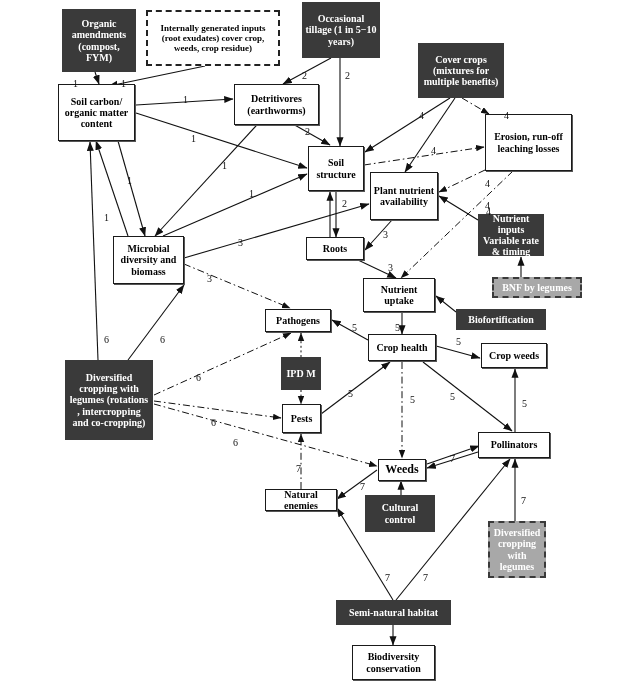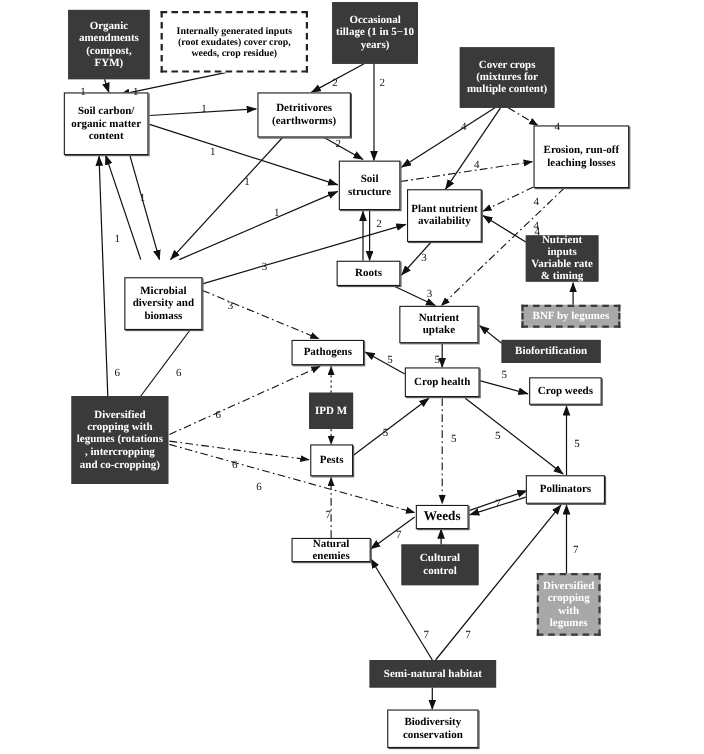--- a/index.html
+++ b/index.html
@@ -87,50 +87,50 @@
       <div class="node dark" style="left: 62px; top: 9px; width: 74px; height: 63px; font-size: 10px; justify-content: flex-end;">
         <span>Organic amendments (compost, FYM)</span>
       </div>
       <div class="node dashed" style="left: 146px; top: 10px; width: 134px; height: 56px; font-size: 9px;">
         <span>Internally generated inputs (root exudates) cover crop, weeds, crop residue)</span>
       </div>
       <div class="node dark" style="left: 302px; top: 2px; width: 78px; height: 56px; font-size: 10px;">
         <span>Occasional tillage (1 in 5−10 years)</span>
       </div>
       <div class="node dark" style="left: 418px; top: 43px; width: 86px; height: 55px; font-size: 10px;">
-        <span>Cover crops (mixtures for multiple content)</span>
+        <span>Cover crops (mixtures for multiple benefits)</span>
       </div>
       <div class="node plain" style="left: 58px; top: 84px; width: 77px; height: 57px; font-size: 10px;">
         <span>Soil carbon/ organic matter content</span>
       </div>
       <div class="node plain" style="left: 234px; top: 84px; width: 85px; height: 41px; font-size: 10px;">
         <span>Detritivores (earthworms)</span>
       </div>
       <div class="node plain" style="left: 485px; top: 114px; width: 87px; height: 57px; font-size: 10px;">
         <span>Erosion, run-off leaching losses</span>
       </div>
       <div class="node plain" style="left: 308px; top: 146px; width: 56px; height: 45px; font-size: 10px;">
         <span>Soil structure</span>
       </div>
       <div class="node plain" style="left: 370px; top: 172px; width: 68px; height: 48px; font-size: 10px;">
         <span>Plant nutrient availability</span>
       </div>
-      <div class="node plain" style="left: 113px; top: 252px; width: 71px; height: 48px; font-size: 10px;">
+      <div class="node plain" style="left: 113px; top: 236px; width: 71px; height: 48px; font-size: 10px;">
         <span>Microbial diversity and biomass</span>
       </div>
       <div class="node plain" style="left: 306px; top: 237px; width: 58px; height: 23px; font-size: 10px;">
         <span>Roots</span>
       </div>
       <div class="node dark" style="left: 478px; top: 214px; width: 66px; height: 42px; font-size: 10px;">
         <span>Nutrient inputs Variable rate &amp; timing</span>
       </div>
       <div class="node plain" style="left: 363px; top: 278px; width: 72px; height: 34px; font-size: 10px;">
         <span>Nutrient uptake</span>
       </div>
-      <div class="node greydashed" style="left: 474px; top: 277px; width: 90px; height: 21px; font-size: 10px;">
+      <div class="node greydashed" style="left: 492px; top: 277px; width: 90px; height: 21px; font-size: 10px;">
         <span>BNF by legumes</span>
       </div>
       <div class="node plain" style="left: 265px; top: 309px; width: 66px; height: 23px; font-size: 10px;">
         <span>Pathogens</span>
       </div>
       <div class="node dark" style="left: 456px; top: 309px; width: 90px; height: 21px; font-size: 10px;">
         <span>Biofortification</span>
       </div>
       <div class="node plain" style="left: 368px; top: 334px; width: 68px; height: 27px; font-size: 10px;">
         <span>Crop health</span>

